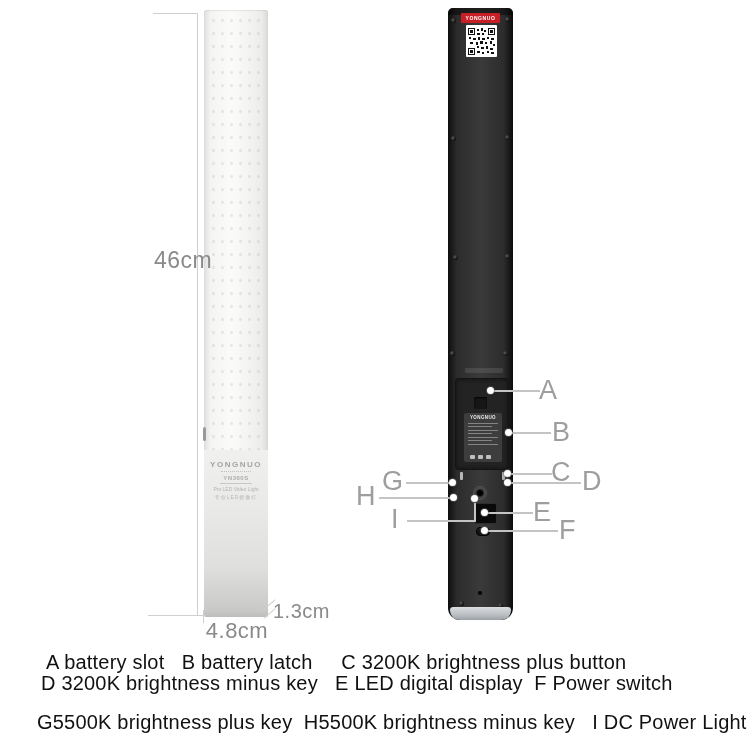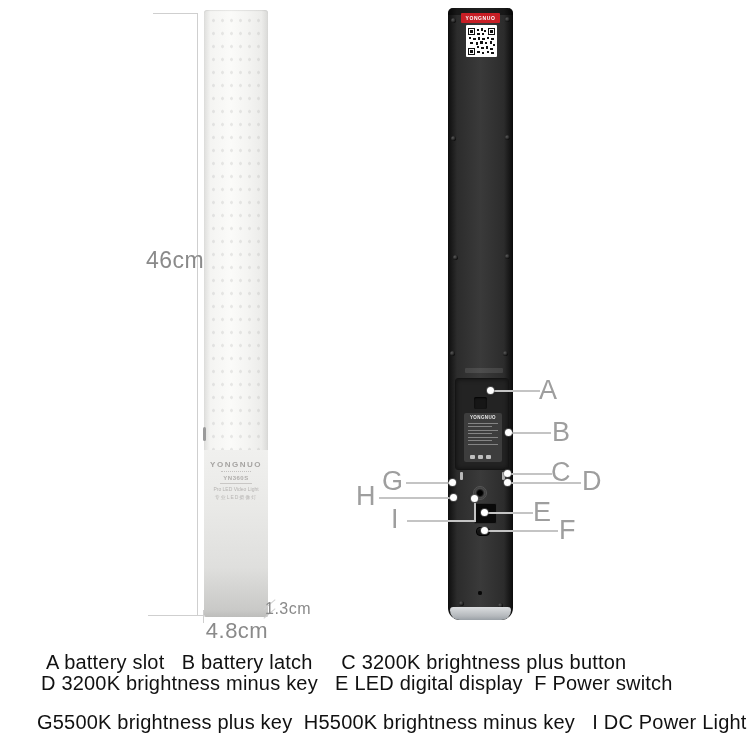--- a/index.html
+++ b/index.html
@@ -95,28 +95,28 @@
     <div class="brand-model">YN360S</div>
     <div class="brand-rule"></div>
     <div class="brand-l1">Pro LED Video Light</div>
     <div class="brand-l2">专业LED摄像灯</div>
   </div>
 </div>
 
 <div class="dim-line" style="left:153px;top:13px;width:45px;height:1px;"></div>
 <div class="dim-line" style="left:197px;top:13px;width:1px;height:603px;"></div>
 <div class="dim-line" style="left:148px;top:615px;width:57px;height:1px;"></div>
-<div class="dim-text" style="left:146px;top:247px;">46cm</div>
+<div class="dim-text" style="left:154px;top:247px;">46cm</div>
 
 <div class="dim-line" style="left:203px;top:610px;width:1px;height:13px;"></div>
 <div class="dim-text" style="left:202px;top:618px;width:70px;text-align:center;font-size:22px;">4.8cm</div>
 
 <div class="dim-line" style="left:262px;top:604px;width:15px;height:1px;transform:rotate(-40deg);"></div>
 <div class="dim-line" style="left:262px;top:613px;width:15px;height:1px;transform:rotate(-40deg);"></div>
-<div class="dim-text" style="left:265px;top:600px;font-size:16px;">1.3cm</div>
+<div class="dim-text" style="left:273px;top:600px;font-size:20px;">1.3cm</div>
 
 <div class="back-stick">
   <div class="back-topcap"></div>
   <div class="red-badge">YONGNUO</div>
   <div class="qr">
     <svg width="100%" height="100%" viewBox="0 0 29 29" shape-rendering="crispEdges">
       <rect x="0" y="0" width="29" height="29" fill="#ffffff"></rect>
       <rect x="1" y="1" width="7" height="7" fill="#111"></rect>
         <rect x="2" y="2" width="5" height="5" fill="#fff"></rect>
         <rect x="3" y="3" width="3" height="3" fill="#111"></rect>

